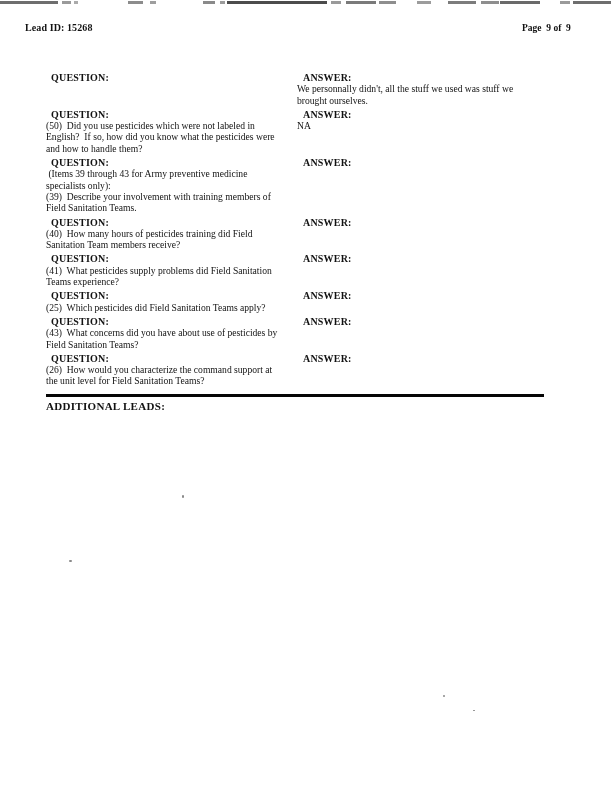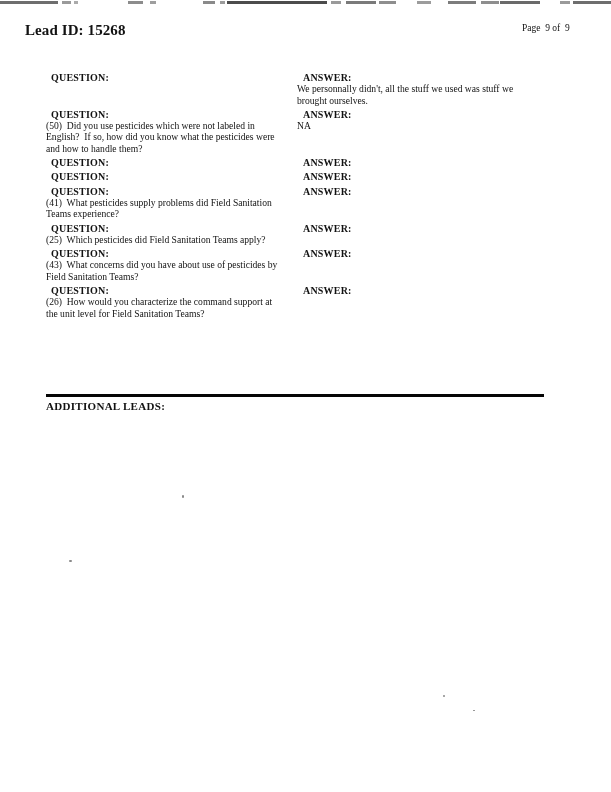--- a/index.html
+++ b/index.html
@@ -8,26 +8,26 @@
     background:#ffffff;
     font-family:"Liberation Serif", serif;
     color:#121212;
     position:relative;
     overflow:hidden;
   }
   .scan-line { position:absolute; top:0; left:0; width:611px; height:5px; }
   .scan-line i { position:absolute; top:1px; height:3px; display:block; }
   .hdr-lead {
     position:absolute; left:25px; top:22px;
-    font-size:15px; font-weight:bold; letter-spacing:0.1px;
+    font-size:10px; font-weight:bold; letter-spacing:0.1px;
     white-space:pre;
   }
   .hdr-page {
     position:absolute; left:522px; top:23px;
-    font-size:9.5px; font-weight:normal;
+    font-size:9.5px; font-weight:bold;
     white-space:pre;
   }
   .qa-wrap { position:absolute; left:46px; top:72px; width:540px; }
   .qa-row { display:flex; margin-top:3px; align-items:flex-start; }
   .qa-row:first-child { margin-top:0; }
   .q-col { width:251px; flex:none; }
   .a-col { flex:1; min-width:0; }
   .qa-label {
     font-weight:bold; font-size:10px; line-height:11.3px;
     letter-spacing:0.2px; white-space:pre;
@@ -94,30 +94,36 @@
     </div>
     <div class="a-col">
       <div class="qa-label a-label">ANSWER:</div>
       <div class="a-text">NA</div>
     </div>
   </div>
 
   <div class="qa-row">
     <div class="q-col">
       <div class="qa-label q-label">QUESTION:</div>
+      <div class="q-text"> (Items 39 through 43 for Army preventive medicine
+specialists only):
+(39)  Describe your involvement with training members of
+Field Sanitation Teams.</div>
     </div>
     <div class="a-col">
       <div class="qa-label a-label">ANSWER:</div>
       <div class="a-text"></div>
     </div>
   </div>
 
   <div class="qa-row">
     <div class="q-col">
       <div class="qa-label q-label">QUESTION:</div>
+      <div class="q-text">(40)  How many hours of pesticides training did Field
+Sanitation Team members receive?</div>
     </div>
     <div class="a-col">
       <div class="qa-label a-label">ANSWER:</div>
       <div class="a-text"></div>
     </div>
   </div>
 
   <div class="qa-row">
     <div class="q-col">
       <div class="qa-label q-label">QUESTION:</div>

